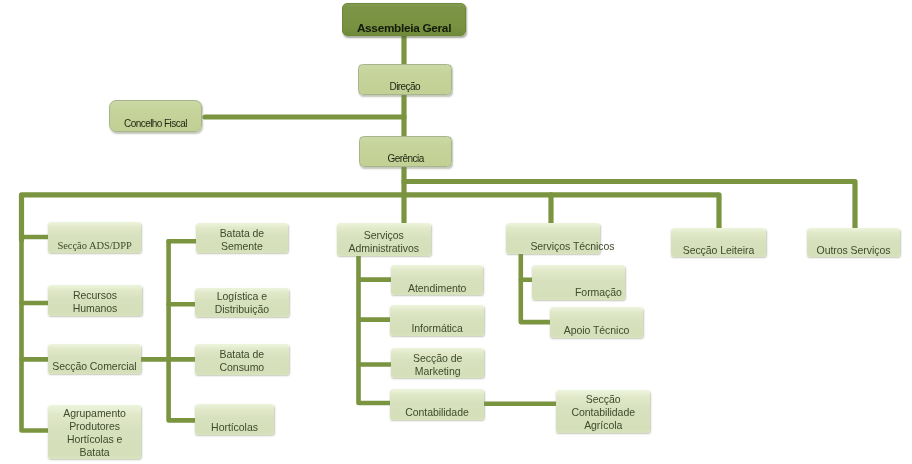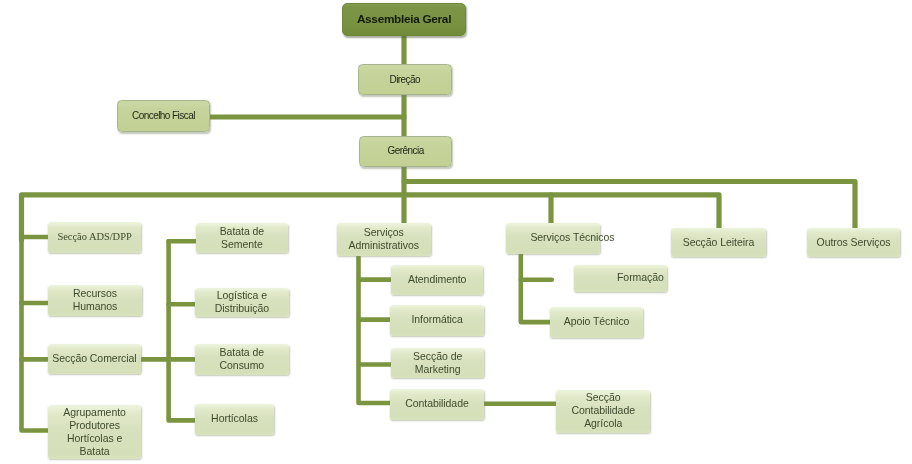--- a/index.html
+++ b/index.html
@@ -3,21 +3,21 @@
 <meta charset="utf-8">
 <title>Organograma</title>
 <style>
   html,body{margin:0;padding:0;background:#ffffff;}
   body{width:912px;height:464px;overflow:hidden;
        font-family:"Liberation Sans",sans-serif;
        -webkit-font-smoothing:antialiased;-moz-osx-font-smoothing:grayscale;
        text-rendering:optimizeLegibility;}
   #chart{position:relative;width:912px;height:464px;background:#ffffff;}
   svg.lines{position:absolute;left:0;top:0;width:912px;height:464px;overflow:visible;}
-  .node{position:absolute;box-sizing:border-box;display:flex;align-items:center;
+  .node{position:absolute;box-sizing:border-box;display:flex;align-items:flex-end;
         justify-content:center;text-align:center;border-radius:5px;z-index:5;}
   .node .lbl{display:block;white-space:pre;}
   .node{will-change:transform;transform:translateZ(0);}
   
   .n-root{background:linear-gradient(180deg,#839c51 0%,#7b9446 12%,#789241 70%,#6f8a39 100%);
           border:1px solid #6e8839;color:#131a0a;font-weight:bold;font-size:11.8px;
           letter-spacing:-0.3px;box-shadow:1px 1.2px 1.8px rgba(80,90,60,0.5);
           border-radius:5px;}
   
   .n-mid{background:linear-gradient(180deg,#cbd8a5 0%,#c6d49c 25%,#c2d094 100%);
@@ -80,21 +80,21 @@
     </g>
   </svg>
 
   <div class="node n-root" style="left:342px;top:2.5px;width:124px;height:32.5px;">
     <span class="lbl">Assembleia Geral</span>
   </div>
 
   <div class="node n-mid" style="left:358px;top:63.7px;width:93.6px;height:30.8px;">
     <span class="lbl">Direção</span>
   </div>
-  <div class="node n-mid" style="left:117px;top:100.4px;width:92.9px;height:31.8px;">
+  <div class="node n-mid" style="left:109px;top:100.4px;width:92.9px;height:31.8px;border-radius:7px;">
     <span class="lbl">Concelho Fiscal</span>
   </div>
   <div class="node n-mid" style="left:358.5px;top:135.6px;width:93.2px;height:30.6px;">
     <span class="lbl">Gerência</span>
   </div>
 
   <div class="node n-leaf" style="left:47.7px;top:221.5px;width:93.2px;height:31px;font-family:Liberation Serif, serif;">
     <span class="lbl">Secção ADS/DPP</span>
   </div>
   <div class="node n-leaf" style="left:196.4px;top:223.3px;width:91.8px;height:30.2px;">
@@ -153,20 +153,20 @@
   </div>
   <div class="node n-leaf" style="left:390.4px;top:388.9px;width:93.9px;height:30.6px;">
     <span class="lbl">Contabilidade</span>
   </div>
   <div class="node n-leaf" style="left:556px;top:389.9px;width:94.4px;height:42.5px;">
     <span class="lbl">Secção
 Contabilidade
 Agrícola</span>
   </div>
 
-  <div class="node n-leaf" style="left:574px;top:265.3px;width:92.9px;height:27px;padding-left:40px;">
+  <div class="node n-leaf" style="left:532px;top:265.3px;width:92.9px;height:35px;padding-left:40px;">
     <span class="lbl">Formação</span>
   </div>
   <div class="node n-leaf" style="left:550.3px;top:307.4px;width:93.1px;height:30.8px;">
     <span class="lbl">Apoio Técnico</span>
   </div>
 
 </div>
 
 </body></html>

